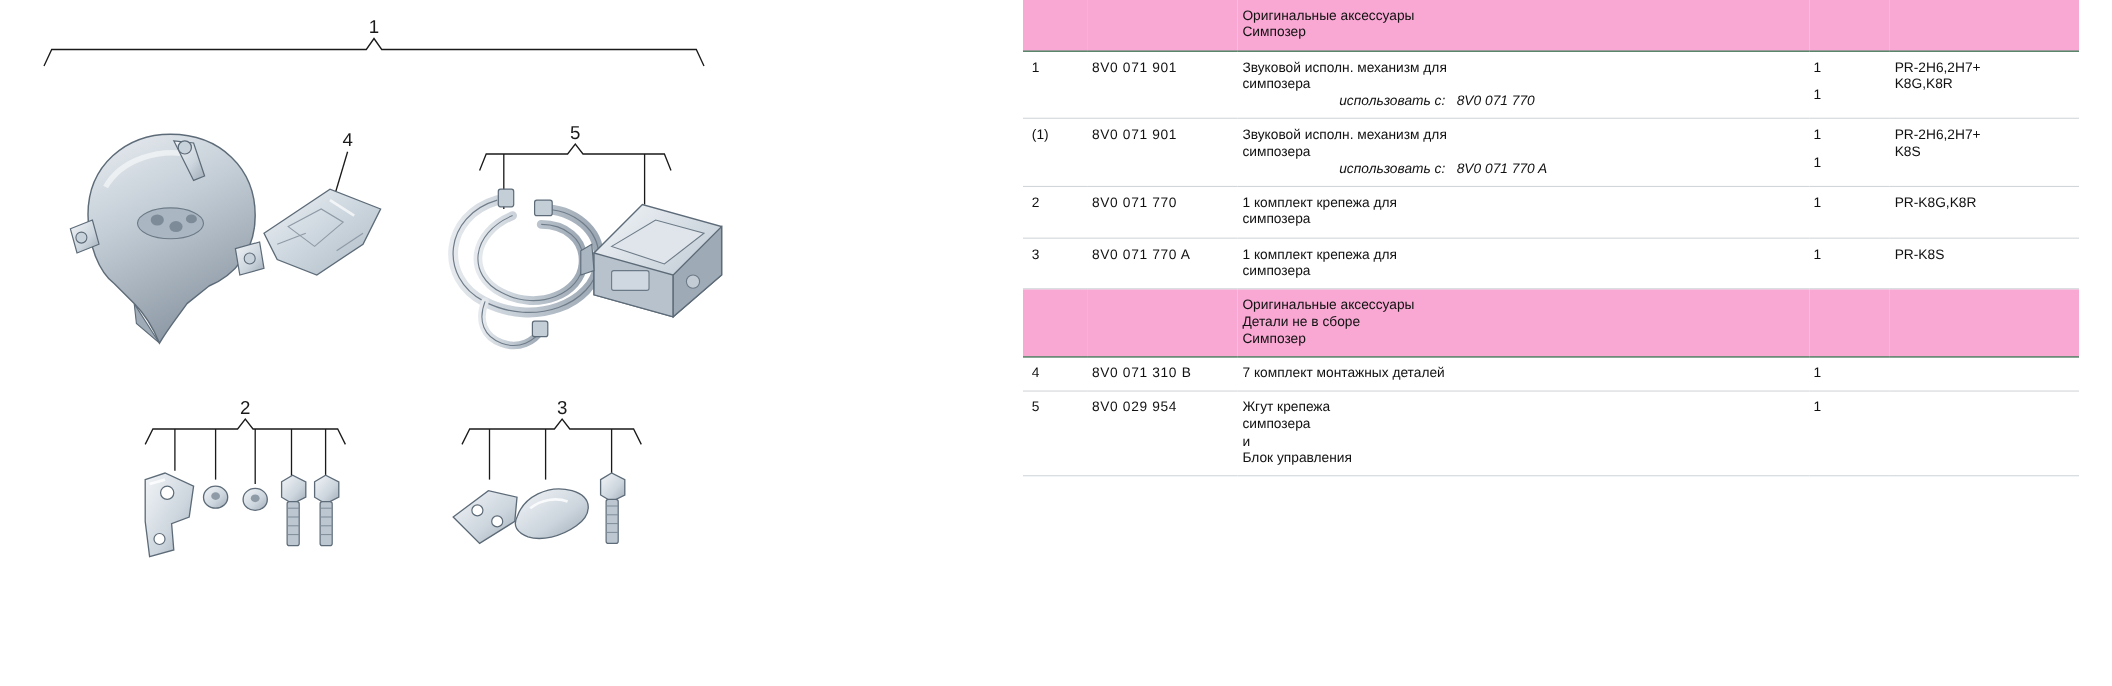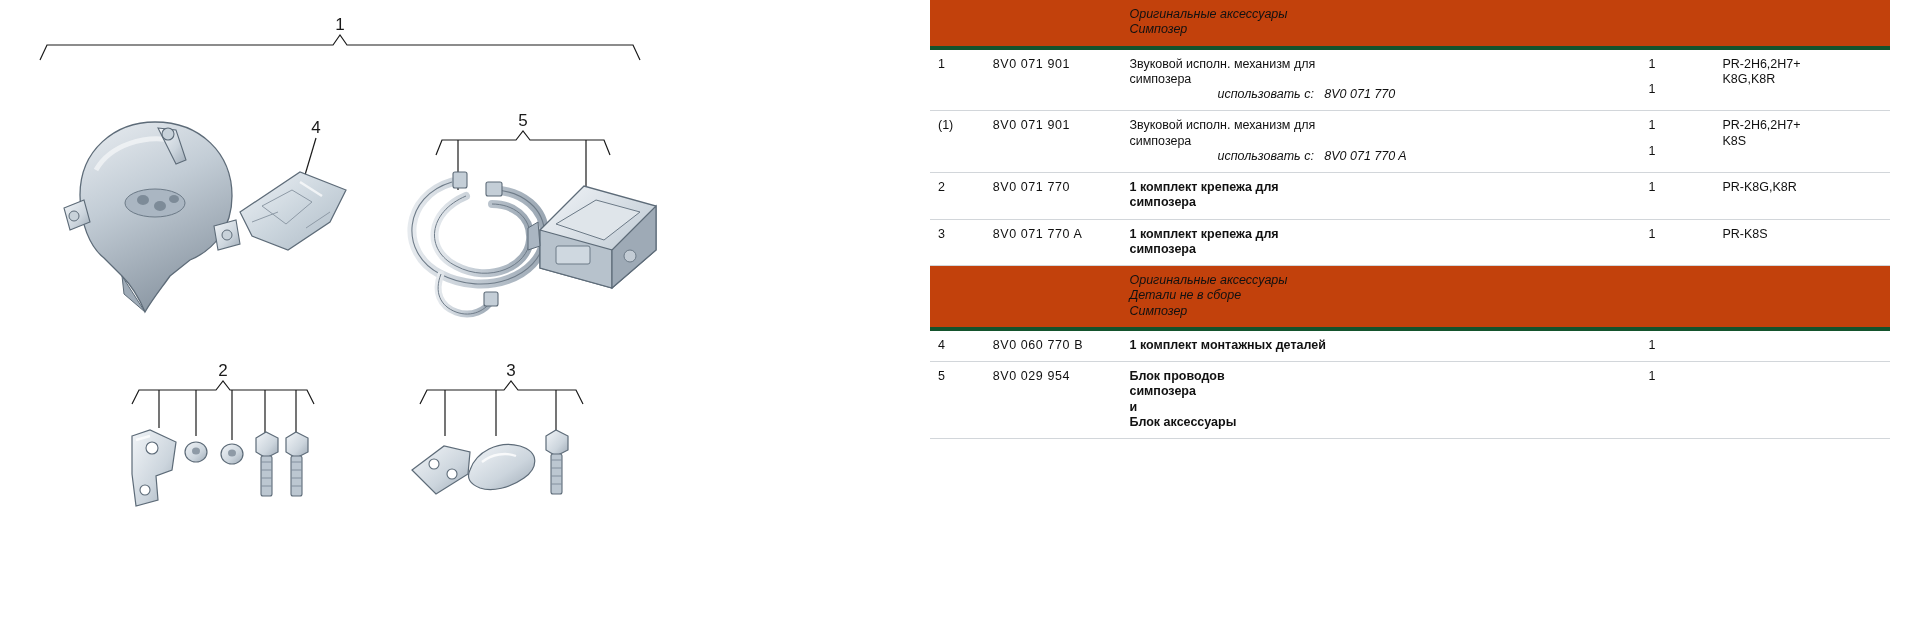--- a/index.html
+++ b/index.html
@@ -50,36 +50,35 @@
   }
   table.parts td {
     vertical-align: top;
     padding: 7px 4px 8px 4px;
     line-height: 1.22;
   }
   tr.row-sep td {
     border-bottom: 1px solid #d2d6da;
   }
   tr.group td {
-    background: #c2410c;
-    border-bottom: 4px solid #14532d;
-    font-style: italic;
+    background: #f9a8d4;
+    border-bottom: 1px solid #14532d;
   }
   .col-pos   { width: 42px; padding-left: 8px !important; }
   .col-part  { width: 118px; white-space: nowrap; font-family: "Liberation Sans", sans-serif; letter-spacing: 0.6px;}
   .col-desc  { width: 470px; }
   .col-qty   { width: 60px; text-align: left; }
   .col-pr    { width: 150px; }
   .desc-sub {
     display: block;
     padding-left: 88px;
     font-style: italic;
   }
   .desc-line { display: block; }
-  .bold { font-weight: bold; }
+  .bold { font-weight: normal; }
   .qty-second {
     display: block;
     padding-top: 10px;
   }
 
   
   .callout {
     font-family: "Liberation Sans", sans-serif;
     font-size: 17px;
     fill: #1a1a1a;
@@ -328,36 +327,36 @@
             <span class="desc-line">Оригинальные аксессуары</span>
             <span class="desc-line">Детали не в сборе</span>
             <span class="desc-line">Симпозер</span>
           </td>
           <td class="col-qty"></td>
           <td class="col-pr"></td>
         </tr>
 
         <tr class="row-sep">
           <td class="col-pos">4</td>
-          <td class="col-part">8V0  060  770  B</td>
+          <td class="col-part">8V0  071  310  B</td>
           <td class="col-desc bold">
-            <span class="desc-line">1 комплект монтажных деталей</span>
+            <span class="desc-line">7 комплект монтажных деталей</span>
           </td>
           <td class="col-qty">1</td>
           <td class="col-pr"></td>
         </tr>
 
         <tr class="row-sep">
           <td class="col-pos">5</td>
           <td class="col-part">8V0  029  954</td>
           <td class="col-desc bold">
-            <span class="desc-line">Блок проводов</span>
+            <span class="desc-line">Жгут крепежа</span>
             <span class="desc-line">симпозера</span>
             <span class="desc-line">и</span>
-            <span class="desc-line">Блок аксессуары</span>
+            <span class="desc-line">Блок управления</span>
           </td>
           <td class="col-qty">1</td>
           <td class="col-pr"></td>
         </tr>
 
       </tbody>
     </table>
   </div>
 
 </div>

